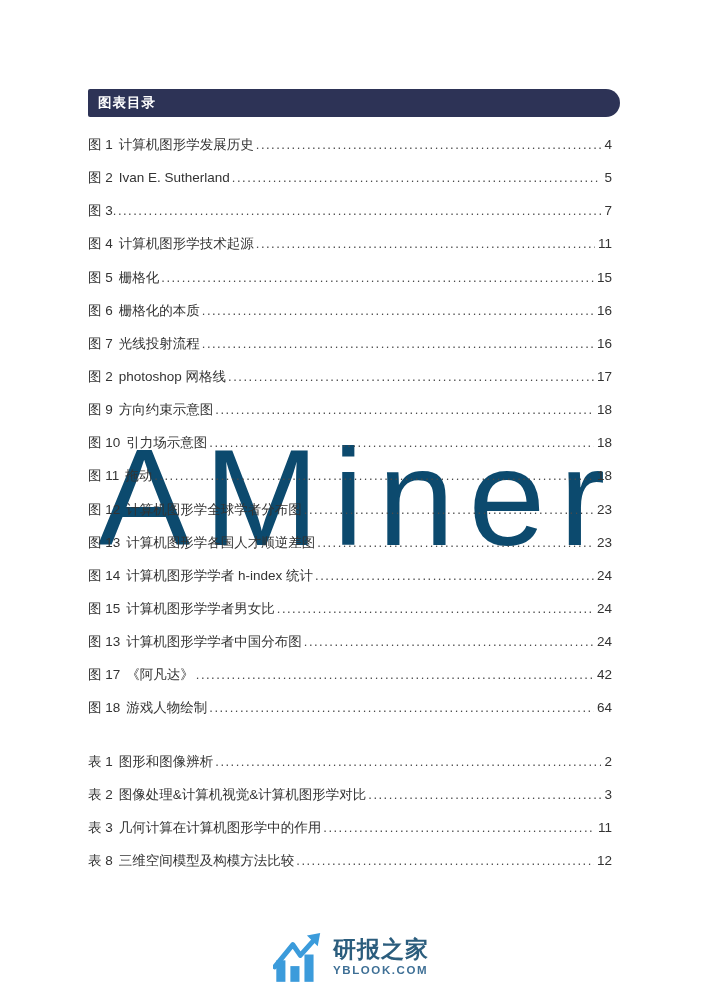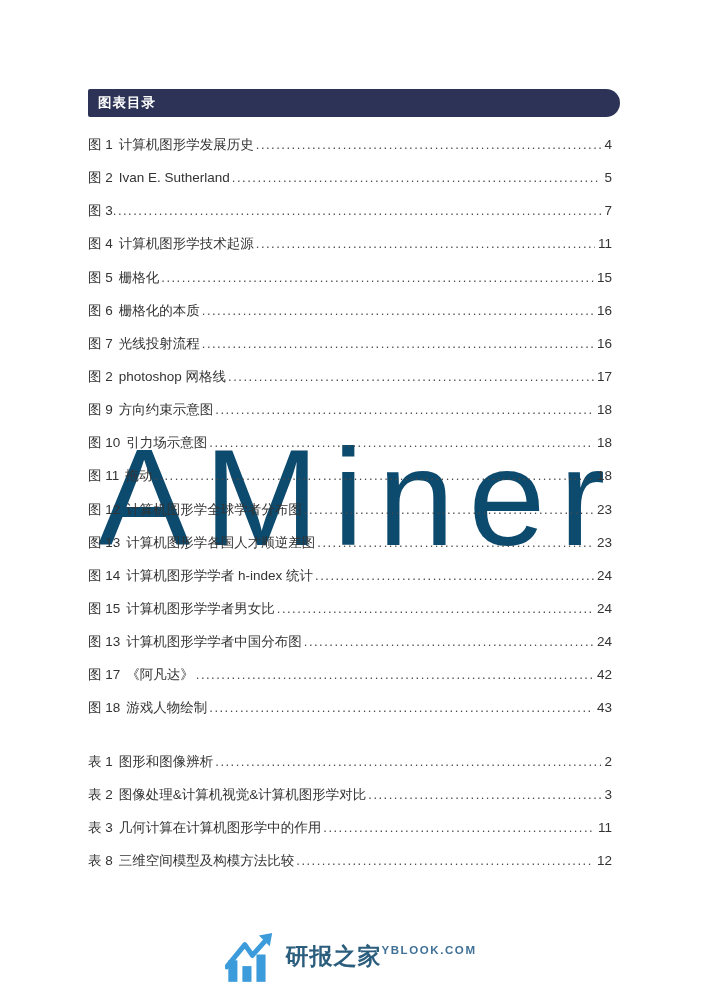--- a/index.html
+++ b/index.html
@@ -80,21 +80,21 @@
   .footer {
     position: absolute;
     left: 0; right: 0; top: 931px;
     display: flex;
     justify-content: center;
     align-items: center;
     gap: 12px;
     z-index: 1;
   }
   .brand-icon { width: 48px; height: 52px; display: block; }
-  .brand-text { display: flex; }
+  .brand-text { display: flex; flex-direction: column; }
   .brand-name {
     font-size: 23px;
     font-weight: bold;
     color: #2b5d7d;
     letter-spacing: 1px;
     line-height: 1.2;
   }
   .brand-url {
     font-size: 11.5px;
     font-weight: bold;
@@ -233,21 +233,21 @@
           <span class="entry-label">图 17</span>
           <span class="entry-title">《阿凡达》</span>
           <span class="leader"></span>
           <span class="page-num">42</span>
         </div>
 
         <div class="toc-row">
           <span class="entry-label">图 18</span>
           <span class="entry-title">游戏人物绘制</span>
           <span class="leader"></span>
-          <span class="page-num">43</span>
+          <span class="page-num">64</span>
         </div>
       </div>
 
     <div class="toc-list tables">
 
         <div class="toc-row">
           <span class="entry-label">表 1</span>
           <span class="entry-title">图形和图像辨析</span>
           <span class="leader"></span>
           <span class="page-num">2</span>

